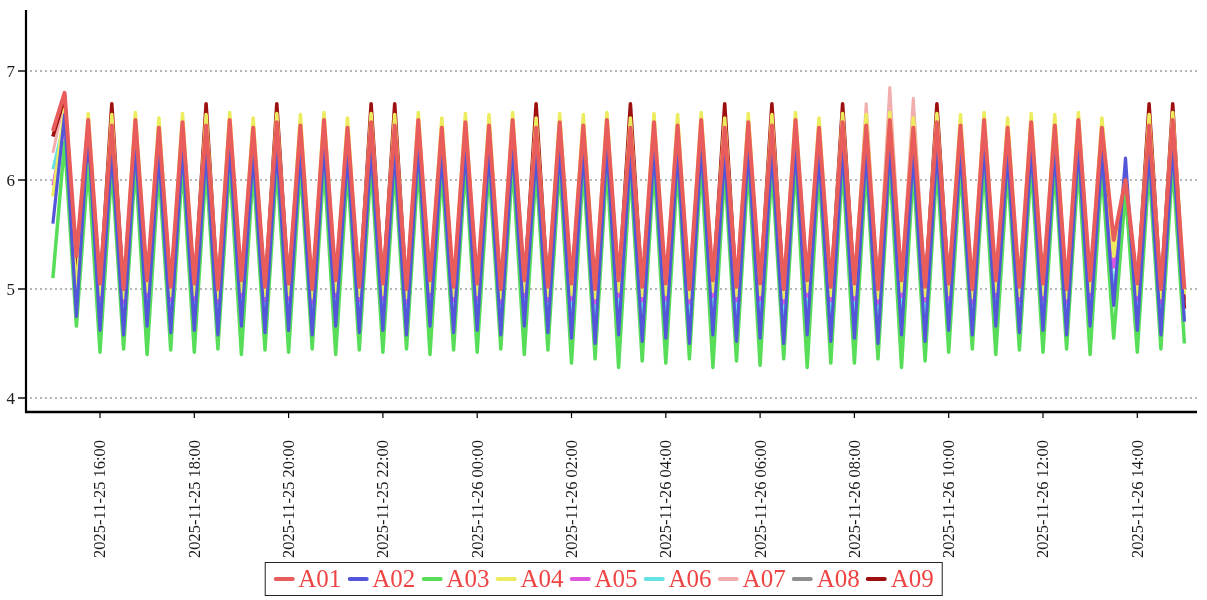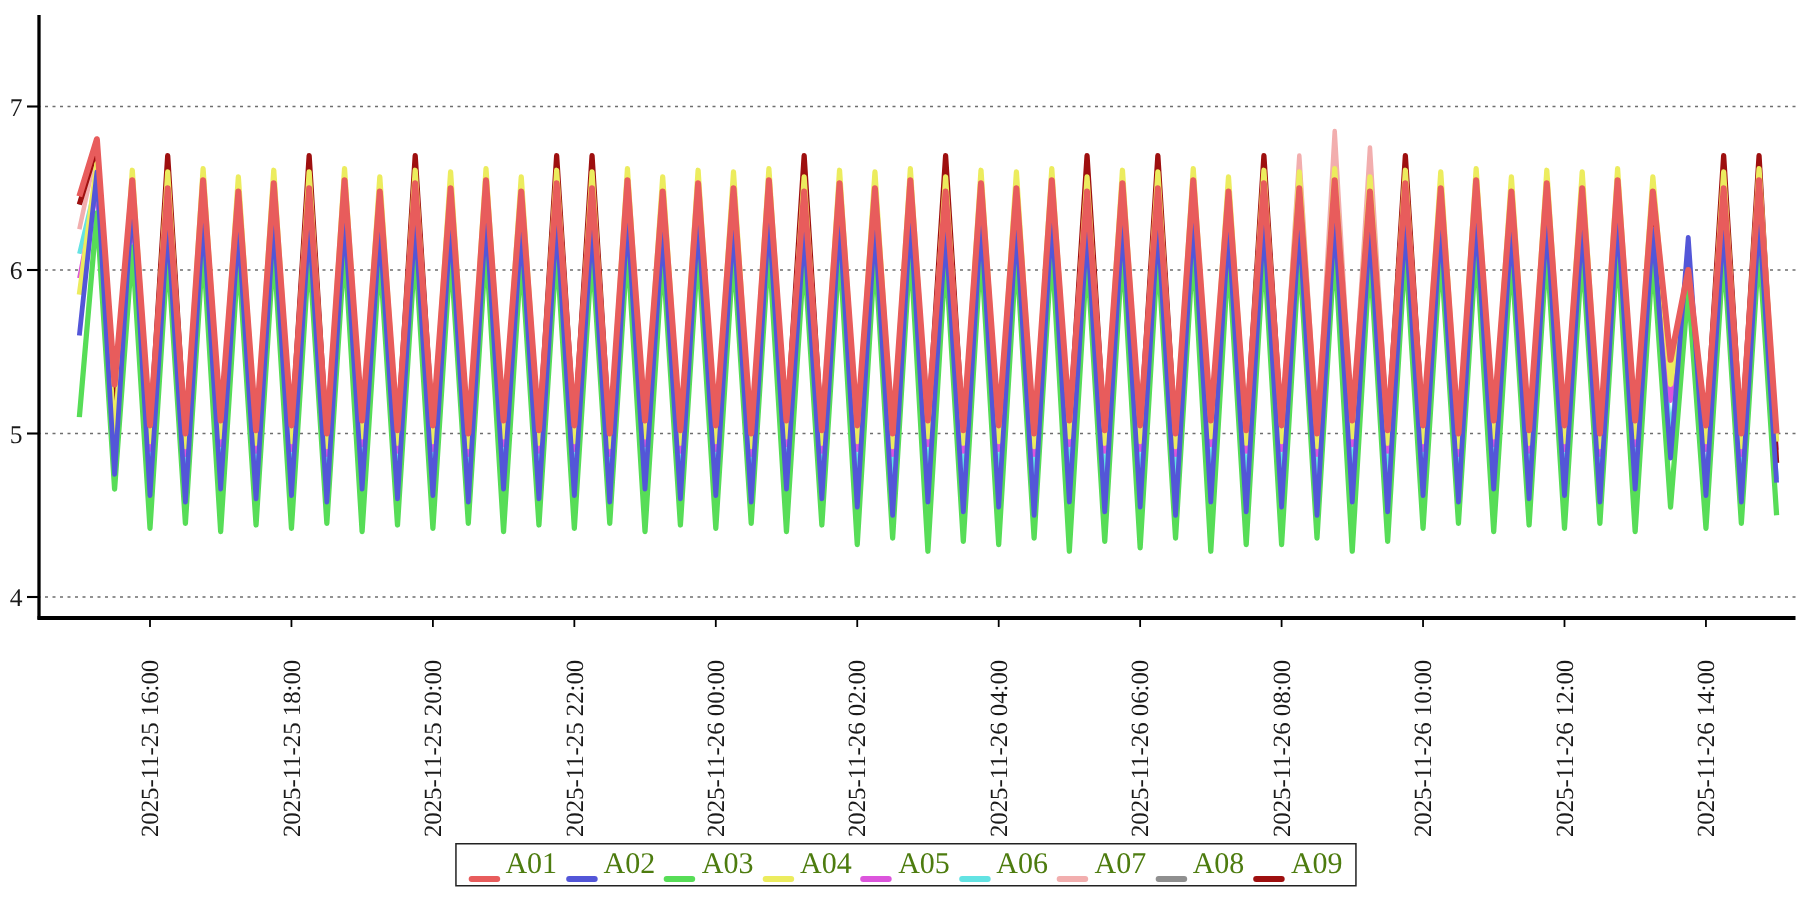--- a/index.html
+++ b/index.html
@@ -9,21 +9,21 @@
   }
   svg{position:absolute;left:0;top:0;}
   svg text{font-family:"Liberation Serif","DejaVu Serif",serif;fill:#1a1a1a;}
   .ylab{font-size:17px;}
   .xlab{font-size:16.5px;}
   .legend{
     position:absolute;left:50%;top:562px;transform:translateX(-50%);
     display:flex;align-items:center;gap:6px;
     border:1.5px solid #222;background:#fff;padding:2px 8px;white-space:nowrap;
   }
-  .legend-item{display:flex;align-items:flex-end;gap:4px;font-size:20px;color:#4d7c0f;}
+  .legend-item{display:flex;align-items:center;gap:4px;font-size:25px;color:#ef4444;}
   .swatch{display:inline-block;width:21px;height:4px;border-radius:2px;}
 </style>
 </head>
 <body>
 
 <div class="chart-root">
   <svg id="plot" width="1207" height="600" viewBox="0 0 1207 600">
       <line x1="25" y1="71" x2="1198" y2="71" stroke="#6e6e6e" stroke-width="1" stroke-dasharray="2 3"></line>
       <line x1="18" y1="71" x2="26" y2="71" stroke="#000000" stroke-width="1.4"></line>
       <text x="15" y="77" text-anchor="end" class="ylab">7</text>

